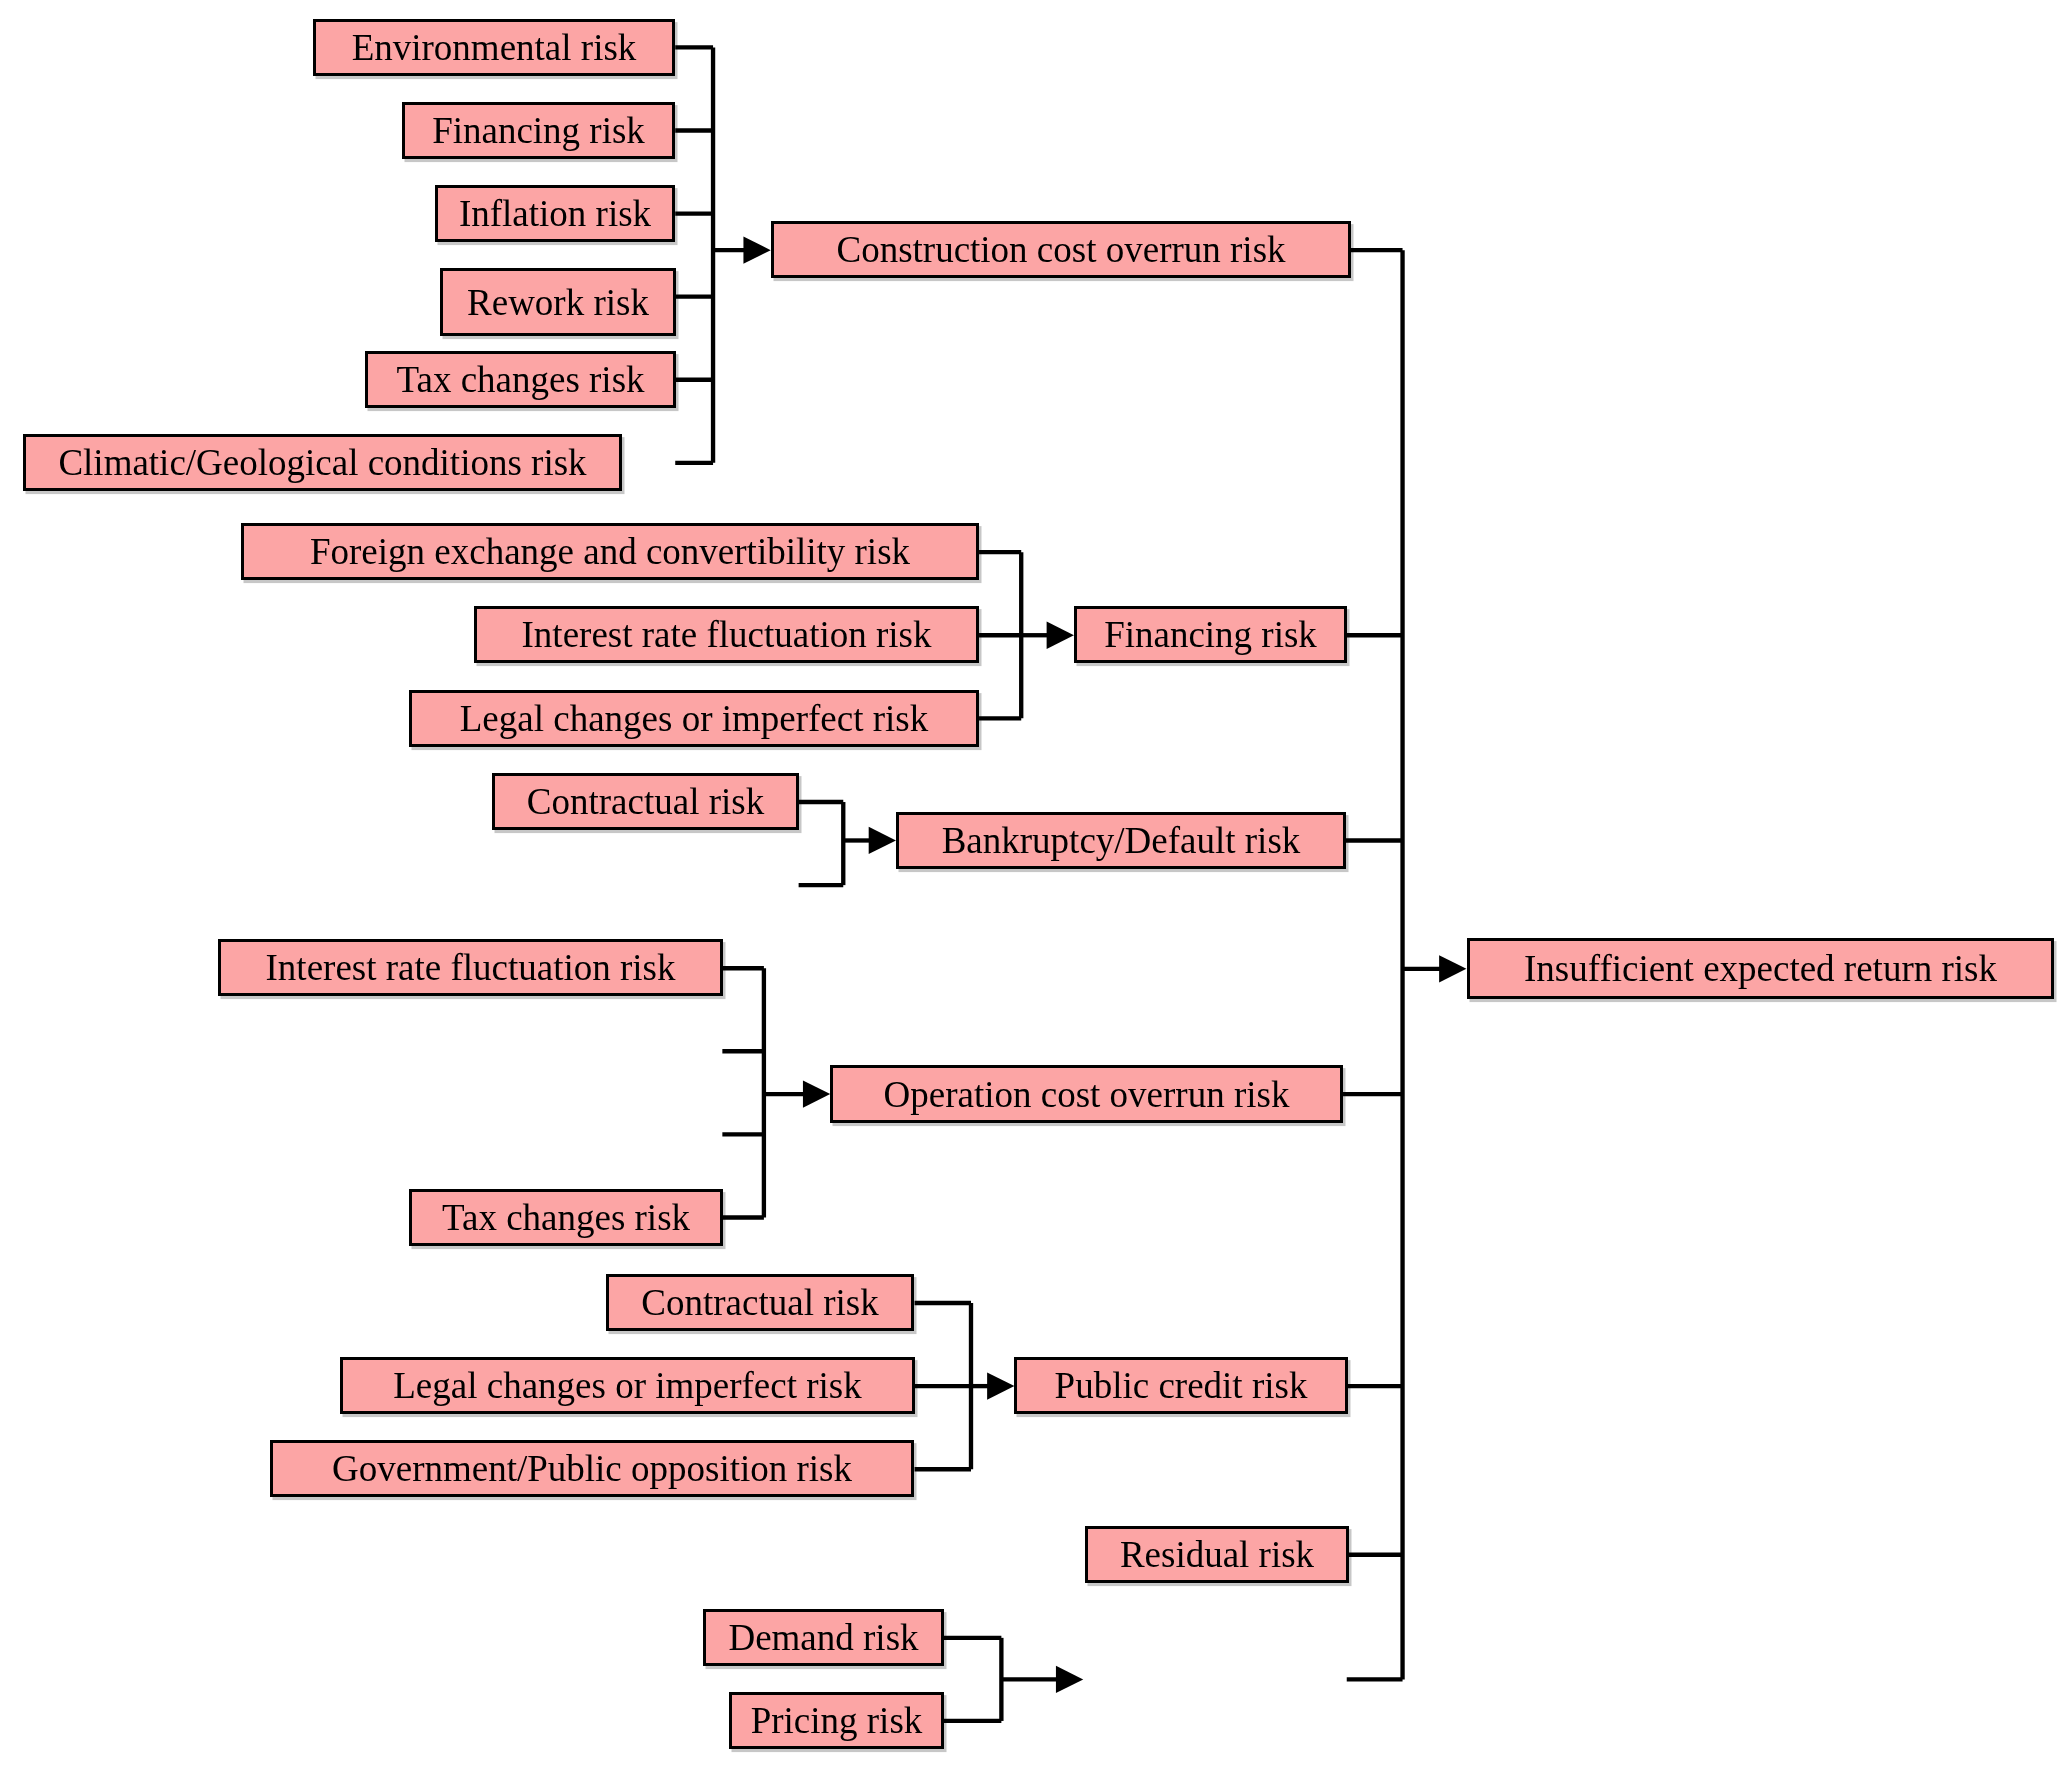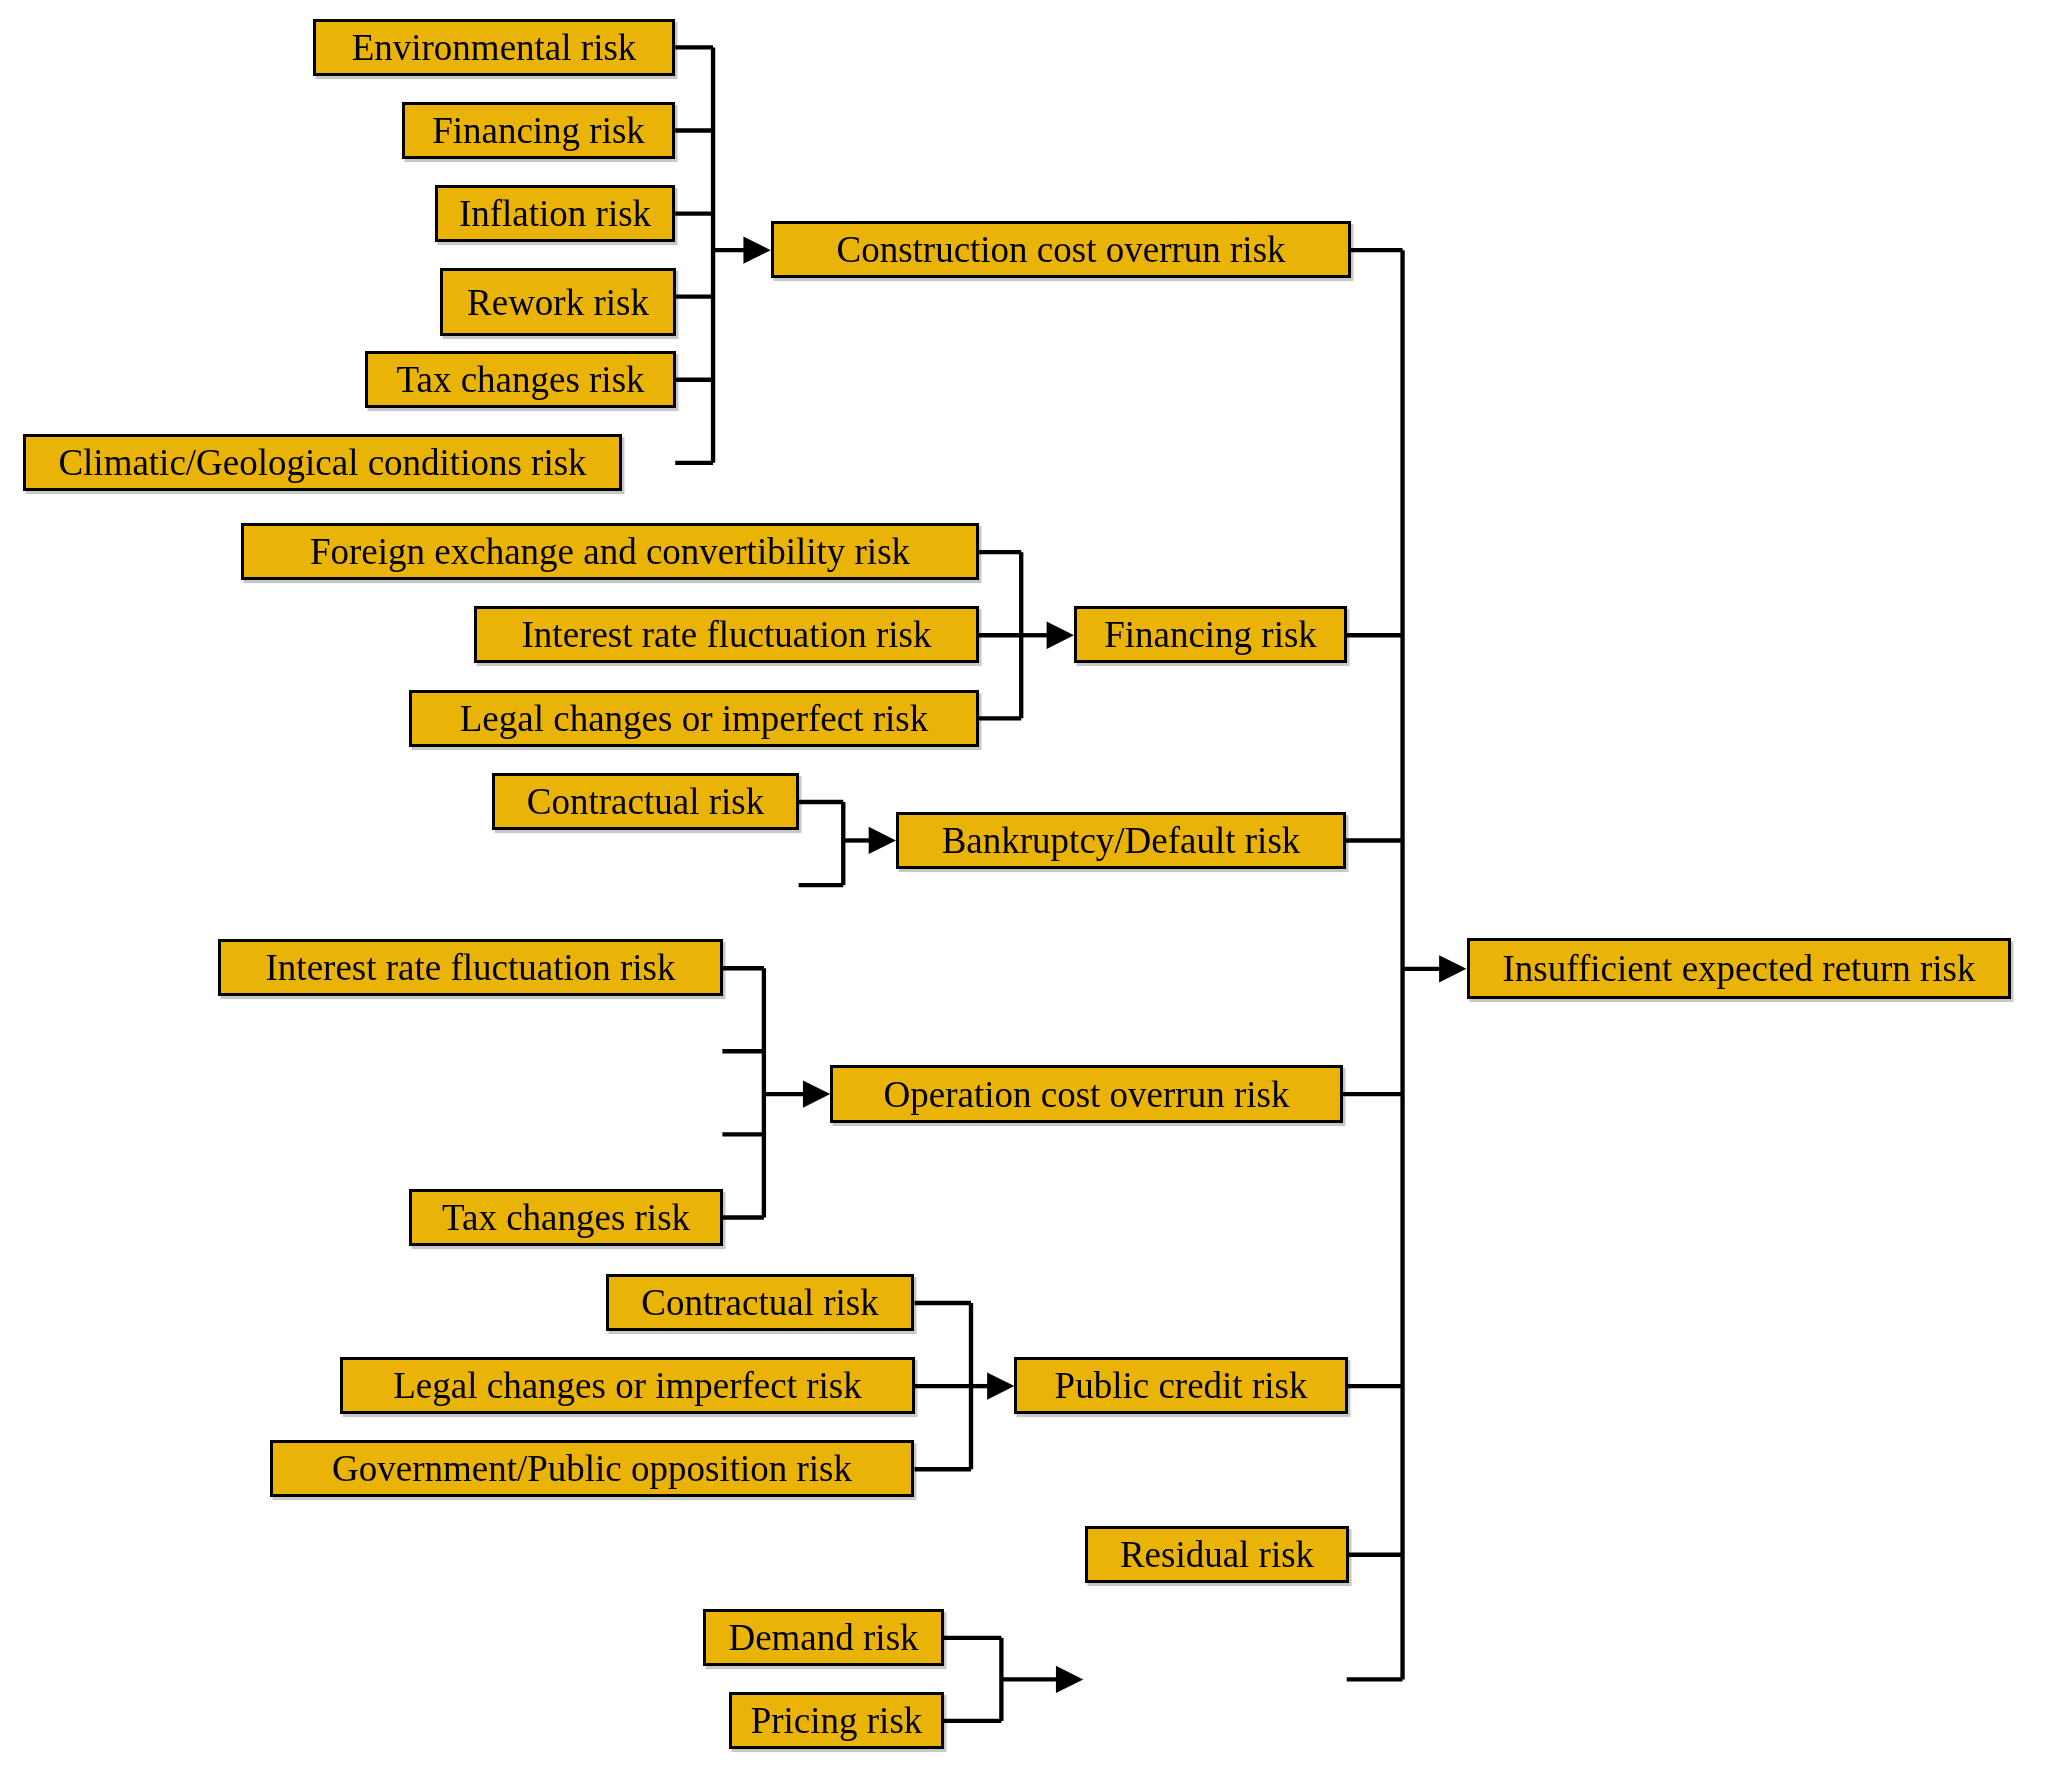--- a/index.html
+++ b/index.html
@@ -17,21 +17,21 @@
   }
   .edges {
     position: absolute;
     left: 0;
     top: 0;
   }
   .node {
     position: absolute;
     box-sizing: border-box;
     border: 3.7px solid #000000;
-    background: #eab308;
+    background: #fca5a5;
     color: #000000;
     display: flex;
     align-items: center;
     justify-content: center;
     font-size: 37px;
     line-height: 1;
     white-space: nowrap;
     box-shadow: 2.5px 3.1px 0 rgba(0,0,0,0.22);
   }
 </style>
@@ -131,16 +131,16 @@
   <div class="node" style="left:270px;top:1440px;width:644px;height:57px">Government/Public opposition risk</div>
 
   <div class="node" style="left:1014px;top:1357px;width:334px;height:57px">Public credit risk</div>
 
   <div class="node" style="left:1085px;top:1526px;width:264px;height:57px">Residual risk</div>
 
   <div class="node" style="left:703px;top:1609px;width:241px;height:57px">Demand risk</div>
   <div class="node" style="left:729px;top:1692px;width:215px;height:57px">Pricing risk</div>
 
 
-  <div class="node" style="left:1467px;top:938px;width:544px;height:61px">Insufficient expected return risk</div>
+  <div class="node" style="left:1467px;top:938px;width:587px;height:61px">Insufficient expected return risk</div>
 
 </div>
 
 
 </body></html>

